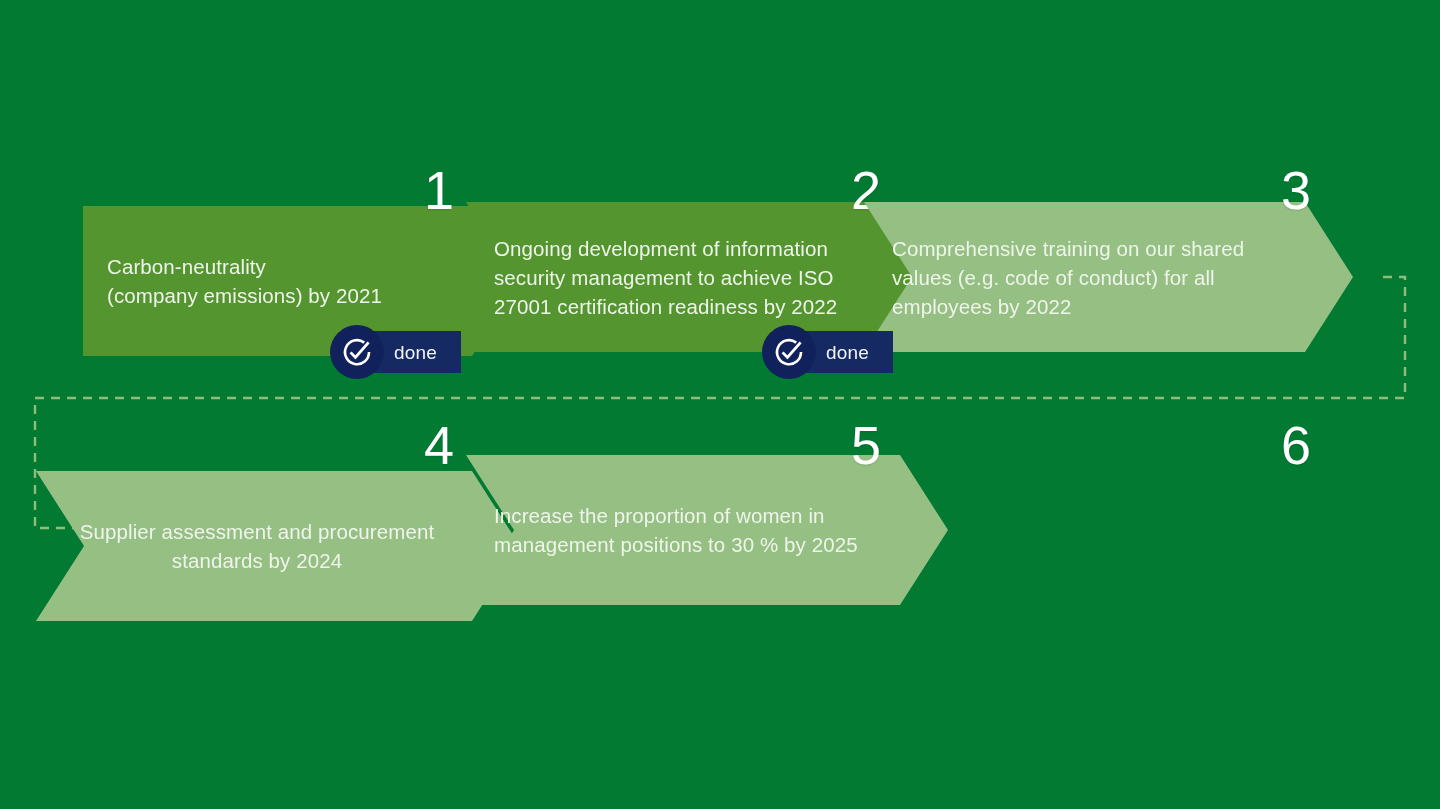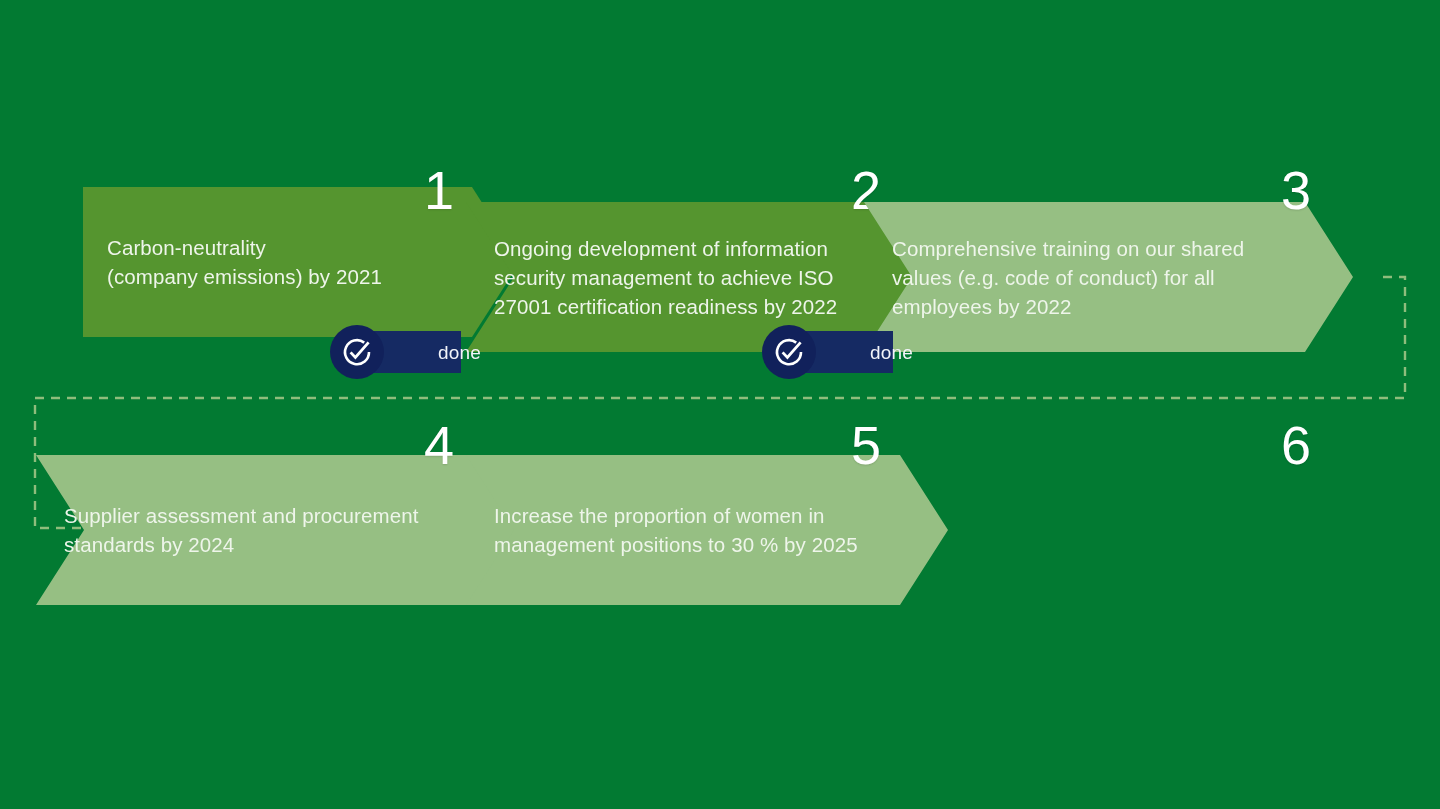--- a/index.html
+++ b/index.html
@@ -102,21 +102,20 @@
     display: flex;
     align-items: center;
     padding: 0 16px 0 38px;
     box-sizing: border-box;
   }
   .done-text {
     color: #f2f4fa;
     font-size: 19px;
     line-height: 19px;
     letter-spacing: 0.2px;
-    margin-left: 44px;
   }
   .done-circle {
     position: absolute;
     left: 0;
     top: -6px;
     width: 54px;
     height: 54px;
     border-radius: 50%;
     background: #11215b;
     display: flex;
@@ -128,21 +127,21 @@
 </head>
 <body>
 
 <div id="canvas">
 
   <svg class="connector" viewBox="0 0 1440 809" width="1440" height="809">
     <path d="M 1383 277 L 1405 277 L 1405 398 L 35 398 L 35 528 L 126 528" fill="none" stroke="#8fbd7c" stroke-width="2.4" stroke-dasharray="9 7" stroke-linecap="butt"></path>
     <path d="M 118 520 L 129 528 L 118 536" fill="none" stroke="#8fbd7c" stroke-width="2.4" stroke-linecap="butt" stroke-linejoin="miter"></path>
   </svg>
 
-  <div class="step first" style="left:83px; top:187px; width:437px;">
+  <div class="step first" style="left:83px; top:206px; width:437px;">
     <div class="shadow"></div>
     <div class="step-shape" style="background:#55952f;"></div>
     <div class="step-label">Carbon-neutrality
 (company emissions) by 2021</div>
   </div>
   <div class="step-number" style="left:424px; top:163px;">1</div>
   <div class="done-badge" style="left:330px; top:331px; width:131px;">
     <div class="done-pill" style="width:105px;">
       <span class="done-text">done</span>
     </div>
@@ -176,21 +175,21 @@
 
   <div class="step" style="left:864px; top:202px; width:489px;">
     <div class="shadow"></div>
     <div class="step-shape" style="background:#96bf83;"></div>
     <div class="step-label">Comprehensive training on our shared
 values (e.g. code of conduct) for all
 employees by 2022</div>
   </div>
   <div class="step-number" style="left:1281px; top:163px;">3</div>
 
-  <div class="step" style="left:36px; top:455px; width:484px;">
+  <div class="step" style="left:36px; top:471px; width:484px;text-align:center;">
     <div class="shadow"></div>
     <div class="step-shape" style="background:#96bf83;"></div>
     <div class="step-label">Supplier assessment and procurement
 standards by 2024</div>
   </div>
   <div class="step-number" style="left:424px; top:418px;">4</div>
 
   <div class="step" style="left:466px; top:455px; width:482px;text-decoration:underline;">
     <div class="shadow"></div>
     <div class="step-shape" style="background:#96bf83;"></div>

